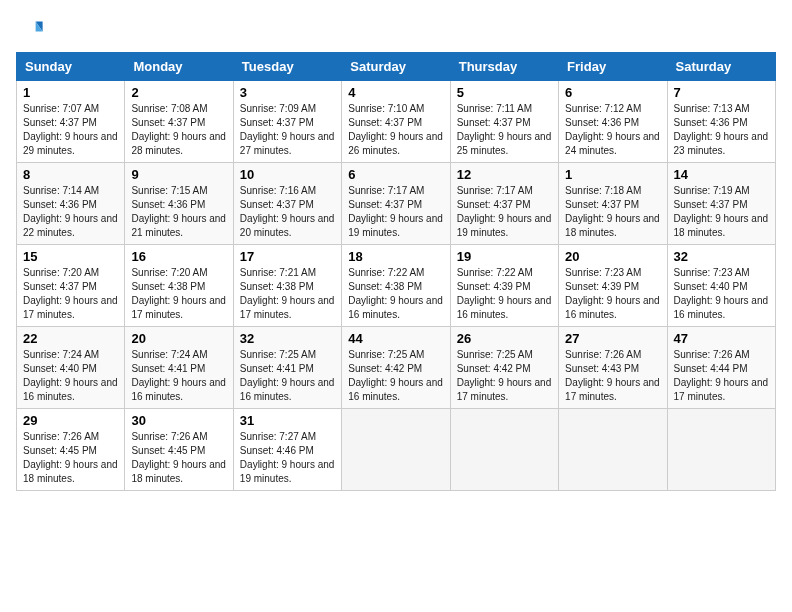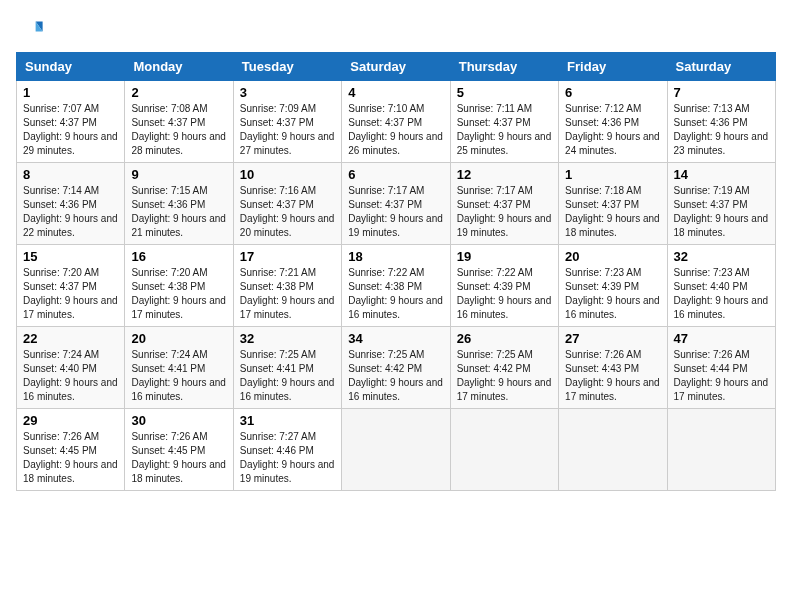--- a/index.html
+++ b/index.html
@@ -267,21 +267,21 @@
           Sunrise: 7:24 AM<br>Sunset: 4:41 PM<br>Daylight: 9 hours and 16 minutes.
         </div>
       </td>
         <td>
         <span class="day-number">32</span>
         <div class="day-info">
           Sunrise: 7:25 AM<br>Sunset: 4:41 PM<br>Daylight: 9 hours and 16 minutes.
         </div>
       </td>
         <td>
-        <span class="day-number">34</span>
+        <span class="day-number">44</span>
         <div class="day-info">
           Sunrise: 7:25 AM<br>Sunset: 4:42 PM<br>Daylight: 9 hours and 16 minutes.
         </div>
       </td>
         <td>
         <span class="day-number">26</span>
         <div class="day-info">
           Sunrise: 7:25 AM<br>Sunset: 4:42 PM<br>Daylight: 9 hours and 17 minutes.
         </div>
       </td>

